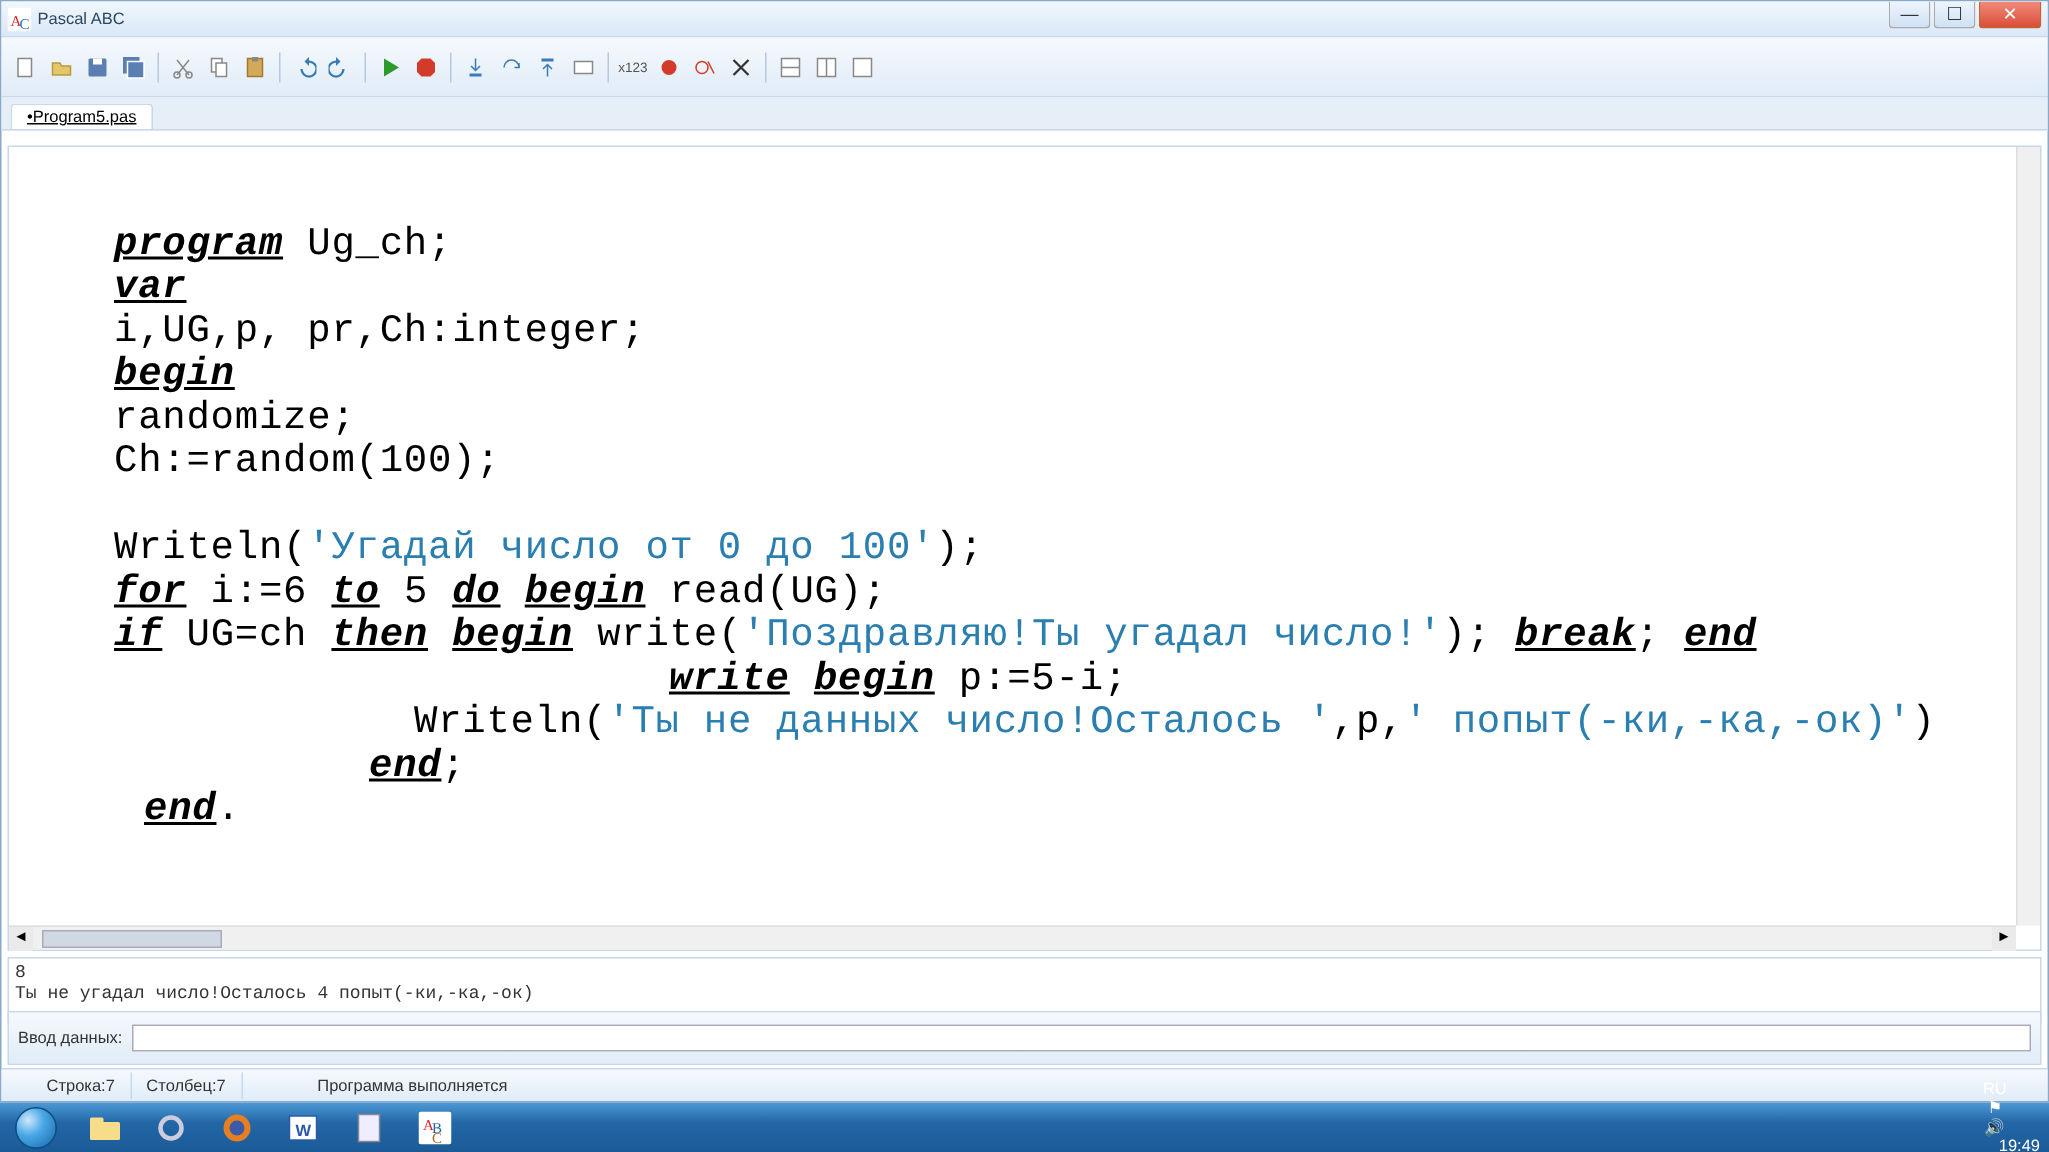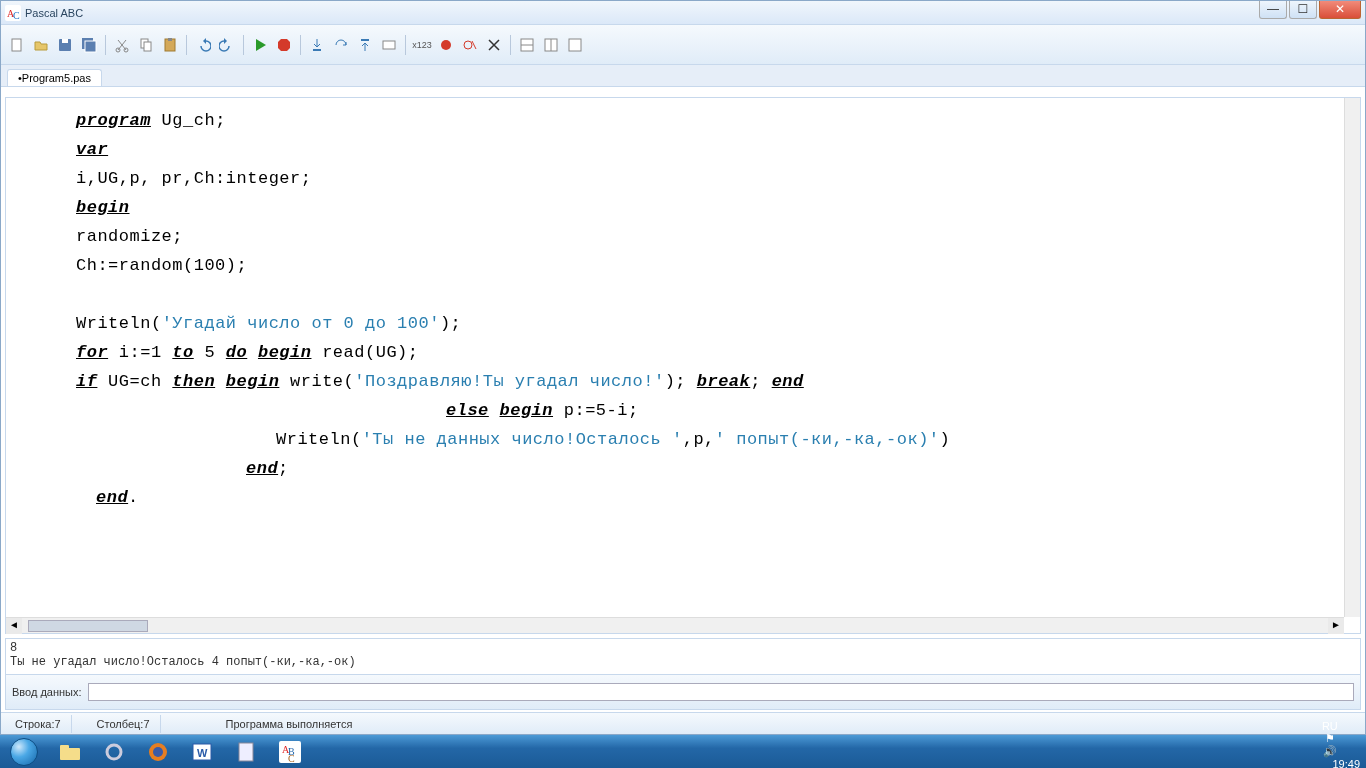--- a/index.html
+++ b/index.html
@@ -12,34 +12,34 @@
 .title-text { color:#2b4660; flex:1; }
 .winbtns { position:absolute; right:4px; top:0; display:flex; }
 .winbtn { width:28px; height:18px; margin-left:2px; border:1px solid #aaa; border-top:none; border-radius:0 0 3px 3px; background:linear-gradient(#eef5fc,#cfe1f5); color:#333; font-size:12px; line-height:16px; text-align:center; font-family:Arial; }
 .winbtn.close { width:42px; background:linear-gradient(#f28b7a,#d94e39); color:#fff; border-color:#b63; }
 .menubar { height:22px; background:linear-gradient(#f7fafe,#e6eef8); border-bottom:1px solid #c7d8ec; display:flex; align-items:center; padding:0 6px; }
 .menu-item { padding:0 8px; line-height:22px; color:#222; cursor:default; }
 .toolbar { height:40px; background:linear-gradient(#f5f9fd,#e0ecf8); border-bottom:1px solid #c7d8ec; display:flex; align-items:center; padding:16px 4px; }
 .tbtn { width:20px; height:20px; margin:0 2px; display:flex; align-items:center; justify-content:center; border:1px solid transparent; }
 .tsep { width:1px; height:20px; background:#b8c8dc; margin:0 4px; }
 .tabbar { height:22px; background:#e6eef8; border-bottom:1px solid #c7d8ec; display:flex; align-items:end; padding-left:6px; }
-.tab { padding:2px 10px; background:#fff; border:1px solid #c7d8ec; border-bottom:none; border-radius:3px 3px 0 0; font-size:11px; }
+.tab { padding:2px 10px; background:#fff; border:1px solid #c7d8ec; border-bottom:none; border-radius:3px 3px 0 0; font-size:11px;text-decoration:underline; }
 .editor-wrap { position:absolute; left:4px; right:4px; top:96px; bottom:100px; border:1px solid #c7d8ec; background:#fff; }
-.editor { padding:8px 6px 6px 70px; font-family:'Courier New',monospace; font-size:17px; line-height:29px; letter-spacing:.5px; color:#000; height:calc(100% - 16px); overflow:hidden; }
+.editor { padding:8px 6px 6px 70px; font-family:'Courier New',monospace; font-size:26px; line-height:29px; letter-spacing:.5px; color:#000; height:calc(100% - 16px); overflow:hidden;margin-top:42px; }
 .kw { font-weight:bold; font-style:italic; text-decoration:underline; }
 .str { color:#2a7fb0; }
 .hscroll { position:absolute; left:0; right:16px; bottom:0; height:16px; background:#f0f0f0; border-top:1px solid #ddd; }
 .hscroll .thumb { position:absolute; left:22px; top:2px; width:120px; height:12px; background:#cfd8e3; border:1px solid #aab; }
 .hscroll .arr { position:absolute; top:0; width:16px; height:16px; background:#eaeaea; text-align:center; line-height:14px; font-size:10px; }
 .vscroll { position:absolute; right:0; top:0; bottom:16px; width:16px; background:#f0f0f0; border-left:1px solid #ddd; }
 .output { position:absolute; left:4px; right:4px; height:44px; bottom:52px; border:1px solid #c7d8ec; background:#fff; font-family:'Courier New',monospace; font-size:12px; padding:2px 4px; color:#333; overflow:hidden; }
 .inputbar { position:absolute; left:4px; right:4px; bottom:24px; height:36px; background:linear-gradient(#f5f9fd,#e0ecf8); border:1px solid #c7d8ec; display:flex; align-items:center; padding:0 6px; }
 .inputbar label { margin-right:6px; color:#333; }
 .inputbar .field { flex:1; height:18px; background:#fff; border:1px solid #aab; }
-.statusbar { position:absolute; left:0; right:0; bottom:0; height:22px; background:linear-gradient(#f5f9fd,#e0ecf8); border-top:1px solid #c7d8ec; display:flex; align-items:center; padding:0 4px;gap:15px; }
+.statusbar { position:absolute; left:0; right:0; bottom:0; height:22px; background:linear-gradient(#f5f9fd,#e0ecf8); border-top:1px solid #c7d8ec; display:flex; align-items:center; padding:0 20px; }
 .status-cell { padding:0 10px; border-right:1px solid #c7d8ec; height:18px; display:flex; align-items:center; color:#333; }
 
 
 .taskbar { position:absolute; left:0; right:0; bottom:0; height:33px; background:linear-gradient(#4c9ad6,#2367a7 40%,#1b5a96); display:flex; align-items:center; }
 .start { width:48px; height:33px; display:flex; align-items:center; justify-content:center; }
 .orb { width:28px; height:28px; border-radius:50%; background:radial-gradient(circle at 30% 30%,#cfe8fb,#4aa8e6 40%,#1565a8); border:1px solid #0d4d83; }
 .tbicon { width:42px; height:30px; margin:0 1px; display:flex; align-items:center; justify-content:center; border-radius:2px; }
 .tray { margin-left:auto; display:flex; align-items:center; color:#fff; padding-right:6px;flex-direction:column; }
 .tray span { margin:0 5px; }
 .clock { text-align:right; line-height:13px; font-size:11px; margin-left:6px; }
@@ -201,23 +201,23 @@
   <div class="editor-wrap">
     <div class="editor">
 <div><span class="kw">program</span><span> Ug_ch;</span></div>
 <div><span class="kw">var</span></div>
 <div><span>  i,UG,p, pr,Ch:integer;</span></div>
 <div><span class="kw">begin</span></div>
 <div><span>randomize;</span></div>
 <div><span>Ch:=random(100);</span></div>
 <div>&nbsp;</div>
 <div><span>Writeln(</span><span class="str">'Угадай число от 0 до 100'</span><span>);</span></div>
-<div><span class="kw">for</span><span> i:=1 </span><span class="kw">to</span><span> 5 </span><span class="kw">do</span><span> </span><span class="kw">begin</span><span> read(UG);</span></div>
+<div><span class="kw">for</span><span> i:=6 </span><span class="kw">to</span><span> 5 </span><span class="kw">do</span><span> </span><span class="kw">begin</span><span> read(UG);</span></div>
 <div><span class="kw">if</span><span> UG=ch </span><span class="kw">then</span><span> </span><span class="kw">begin</span><span> write(</span><span class="str">'Поздравляю!Ты угадал число!'</span><span>); </span><span class="kw">break</span><span>; </span><span class="kw">end</span></div>
-<div style="padding-left:370px"><span class="kw">else</span><span> </span><span class="kw">begin</span><span> p:=5-i;</span></div>
+<div style="padding-left:370px"><span class="kw">write</span><span> </span><span class="kw">begin</span><span> p:=5-i;</span></div>
 <div style="padding-left:200px"><span>Writeln(</span><span class="str">'Ты не данных число!Осталось '</span><span>,p,</span><span class="str">' попыт(-ки,-ка,-ок)'</span><span>)</span></div>
 <div style="padding-left:170px"><span class="kw">end</span><span>;</span></div>
 <div style="padding-left:20px"><span class="kw">end</span><span>.</span></div>
     </div>
     <div class="vscroll"></div>
     <div class="hscroll">
       <div class="arr" style="left:0">◄</div>
       <div class="thumb"></div>
       <div class="arr" style="right:0">►</div>
     </div>

